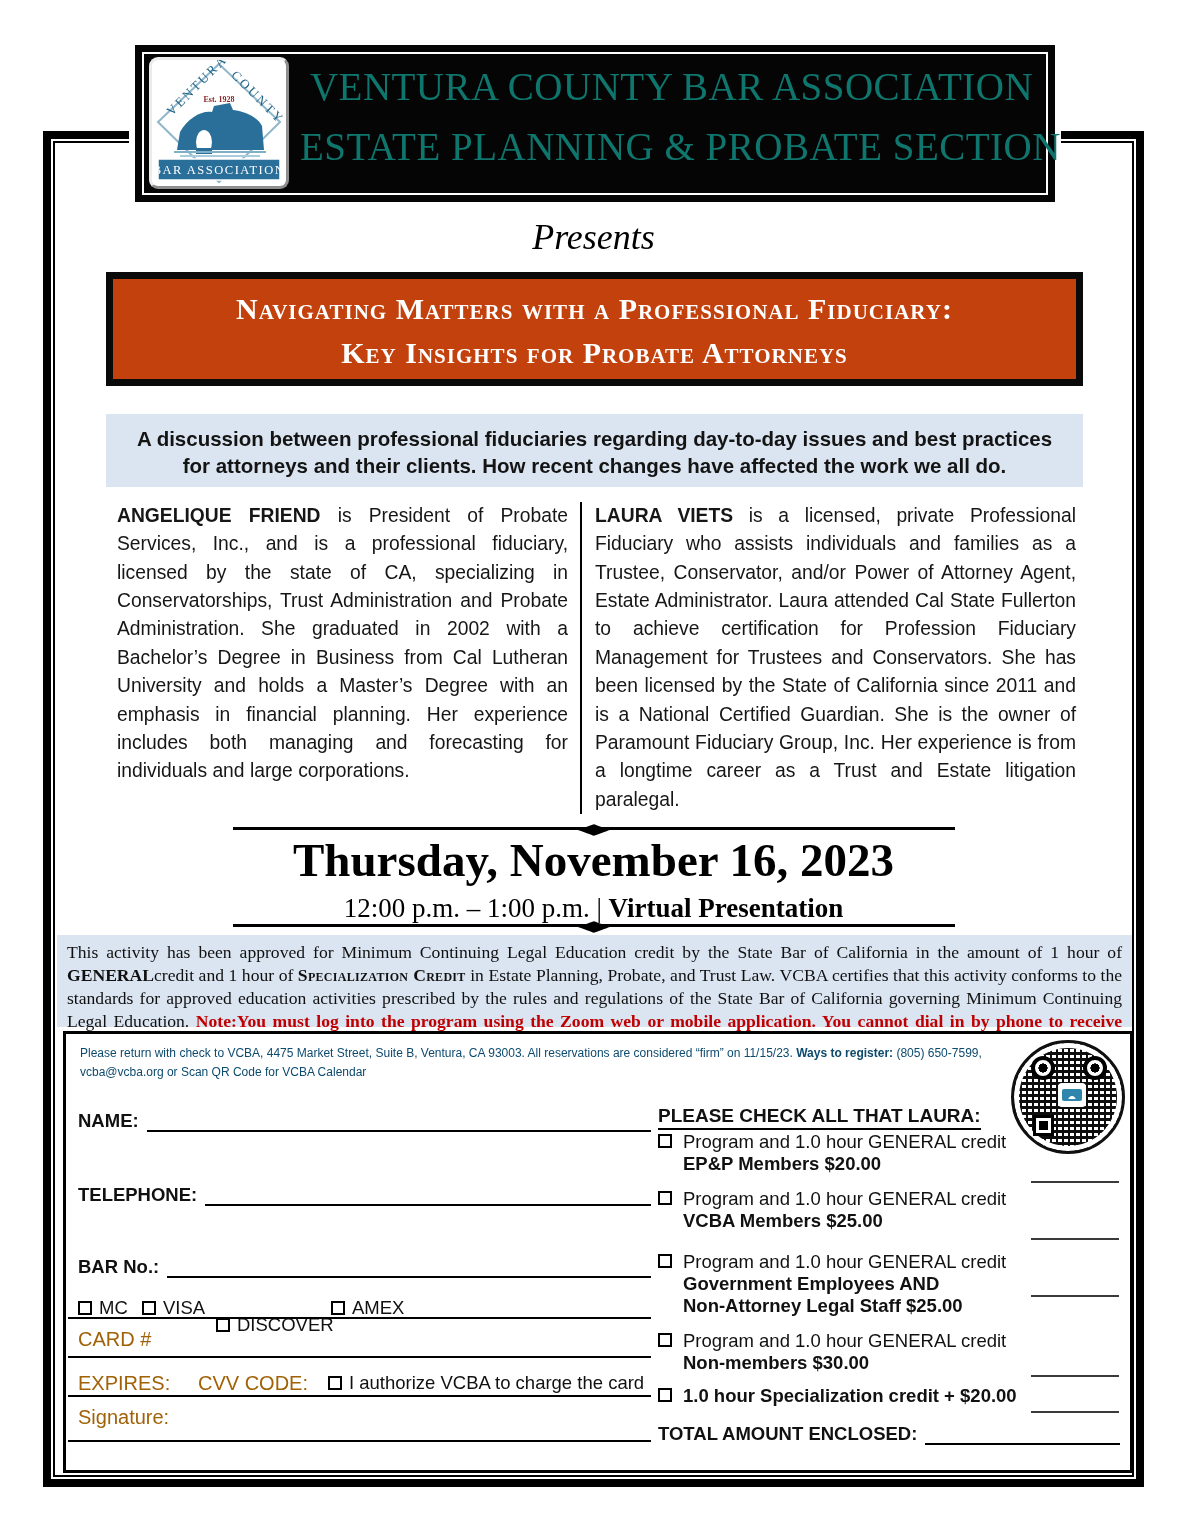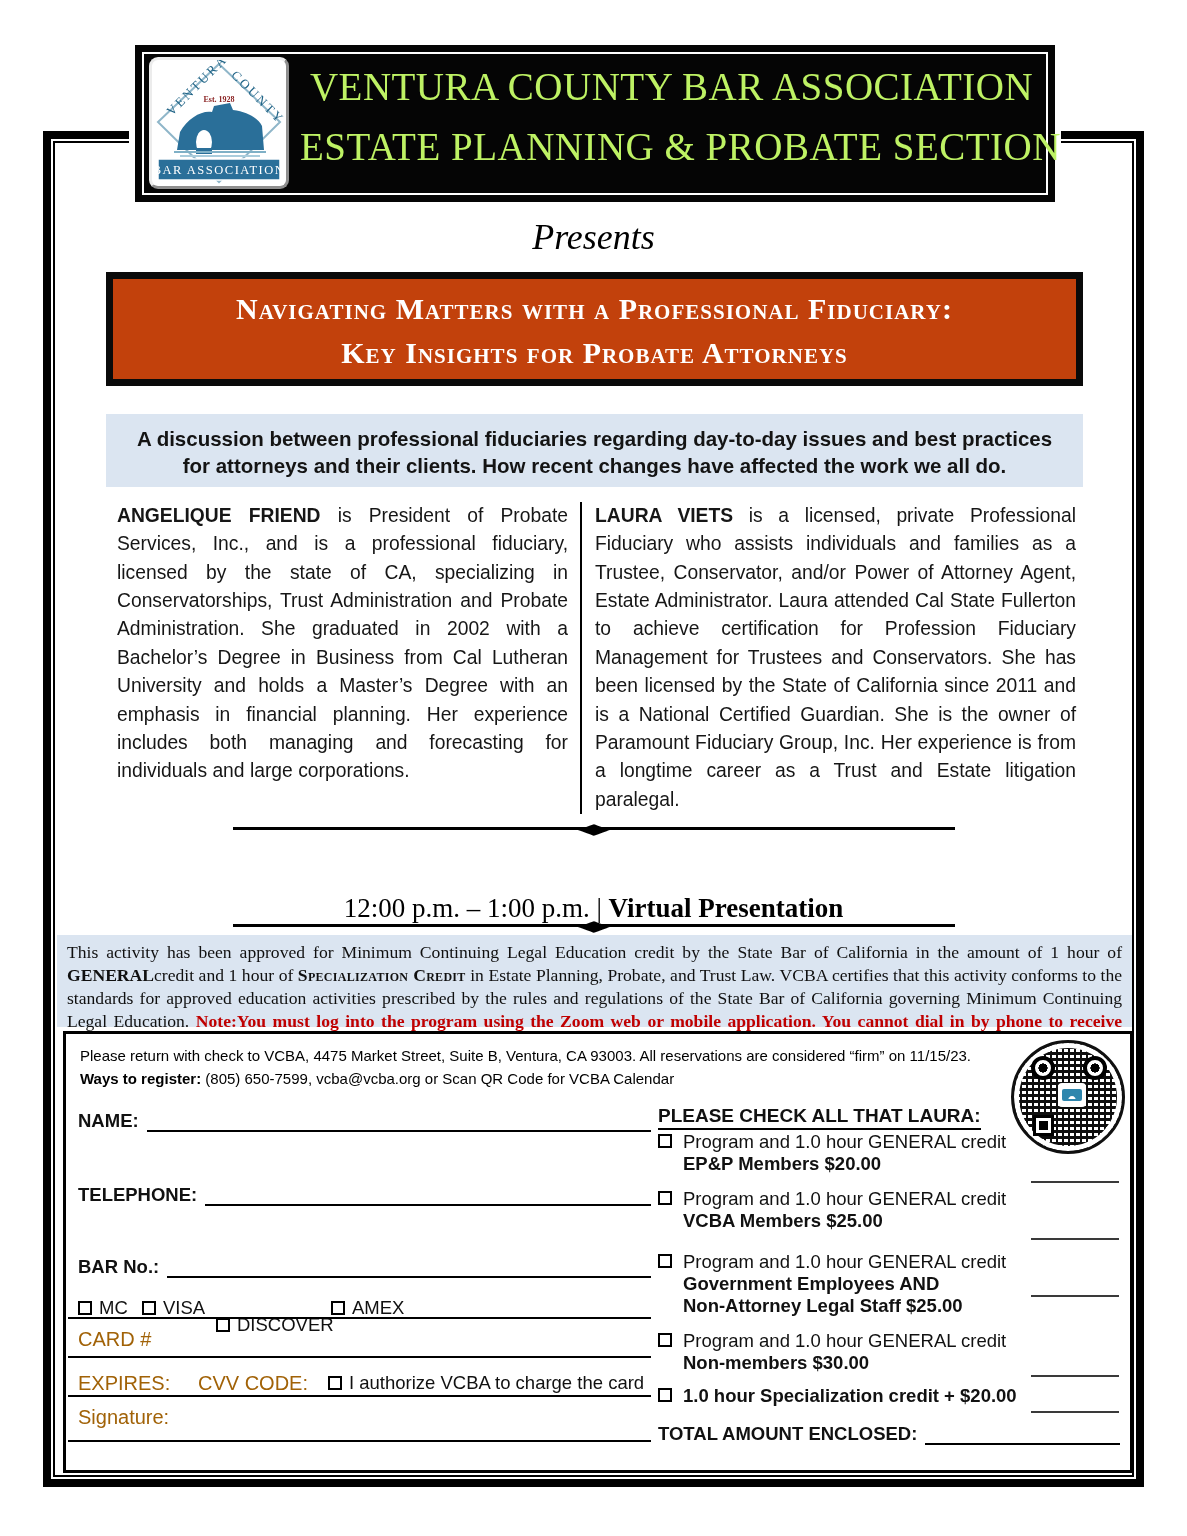--- a/index.html
+++ b/index.html
@@ -9,21 +9,21 @@
   
   .frame{position:absolute;left:43px;top:131px;width:1101px;height:1356px;
          border:8px solid #000;box-sizing:border-box;}
   .frame-inner{position:absolute;inset:2px;border:2px solid #000;}
 
   
   .banner{position:absolute;left:135px;top:45px;width:920px;height:157px;background:#050505;
           box-shadow:0 0 0 6px #fff;box-sizing:border-box;}
   .banner-line{position:absolute;inset:7px;border:2px solid #fff;}
   .banner-titles{position:absolute;left:165px;right:12px;top:12px;text-align:center;
-                 font-family:"Liberation Serif",serif;color:#bef264;font-size:39px;line-height:1.55;
+                 font-family:"Liberation Serif",serif;color:#0f766e;font-size:39px;line-height:1.55;
                  letter-spacing:.5px;white-space:nowrap;}
 
   
   .logo{position:absolute;left:14px;top:12px;width:140px;height:132px;background:#fff;
         border:3px solid;border-color:#ececec #8f8f8f #8f8f8f #ececec;border-radius:9px;box-sizing:border-box;}
 
   
   .presents{position:absolute;left:0;top:216px;width:100%;text-align:center;
             font-family:"Liberation Serif",serif;font-style:italic;font-size:36px;color:#000;}
 
@@ -60,21 +60,21 @@
   .mcle{position:absolute;left:57px;top:935px;width:1075px;height:92px;background:#dbe5f1;
         box-sizing:border-box;padding:6px 10px;font-family:"Liberation Serif",serif;
         font-size:17.6px;line-height:1.31;text-align:justify;color:#101010;}
   .mcle b{font-weight:700;}
   .mcle .sc{font-variant:small-caps;font-weight:600;letter-spacing:.3px;}
   .mcle .note{color:#c00000;font-weight:700;}
 
   
   .form-box{position:absolute;left:63px;top:1031px;width:1070px;height:442px;
             border:3px solid #000;box-sizing:border-box;background:#fff;}
-  .intro{position:absolute;left:14px;top:10px;width:905px;font-size:15px;line-height:1.55;color:#000000;}
+  .intro{position:absolute;left:14px;top:10px;width:905px;font-size:12px;line-height:1.55;color:#0c4a6e;}
   .intro b{font-weight:700;}
 
   .fl-row{position:absolute;display:flex;align-items:flex-end;}
   .fl-label{font-weight:700;font-size:18.5px;white-space:nowrap;}
   .fl-line{flex:1;border-bottom:2px solid #000;margin-left:8px;height:18px;}
   .hline{position:absolute;height:2px;background:#000;}
 
   .cb{display:inline-block;width:14px;height:14px;border:2px solid #000;background:#fff;
       box-sizing:border-box;flex:none;}
   .cb-item{position:absolute;display:flex;align-items:center;gap:7px;font-size:18.5px;}
@@ -155,20 +155,21 @@
     </div>
     <div class="bio-divider"></div>
     <div class="bio bio-right">
       <b>LAURA VIETS</b><span> is a licensed, private Professional Fiduciary who assists individuals and families as a Trustee, Conservator, and/or Power of Attorney Agent, Estate Administrator.  Laura attended Cal State Fullerton to achieve certification for Profession Fiduciary Management for Trustees and Conservators. She has been licensed by the State of California since 2011 and is a National Certified Guardian. She is the owner of Paramount Fiduciary Group, Inc.  Her experience is from a longtime career as a Trust and Estate litigation paralegal.</span>
     </div>
   </div>
 
   <div class="rule" style="left:233px;top:827px;width:722px;">
     <span class="orn">◆</span>
   </div>
+  <div class="date-title">Thursday, November 16, 2023</div>
   <div class="time-line">
     <span>12:00 p.m. – 1:00 p.m.</span>
     <span>|</span>
     <span class="fmt">Virtual Presentation</span>
   </div>
   <div class="rule" style="left:233px;top:924px;width:722px;">
     <span class="orn">◆</span>
   </div>
 
   <div class="mcle"><span>This activity has been approved for Minimum Continuing Legal Education credit by the State Bar of California in the amount of 1 hour of </span><b>GENERAL</b><span>credit and 1 hour of </span><span class="sc">Specialization Credit</span><span> in Estate Planning, Probate, and Trust Law.  VCBA certifies that this activity conforms to the standards for approved education activities prescribed by the rules and regulations of the State Bar of California governing Minimum Continuing Legal Education. </span><span class="note">Note:You must log into the program using the Zoom web or mobile application. You cannot dial in by phone to receive credit.</span></div>

